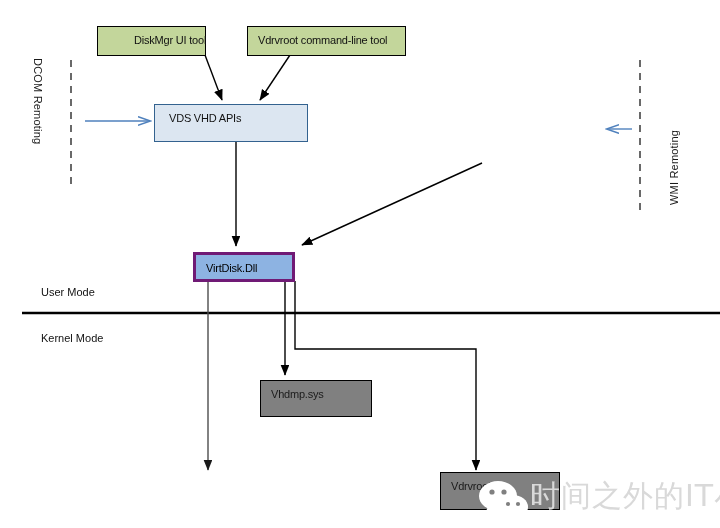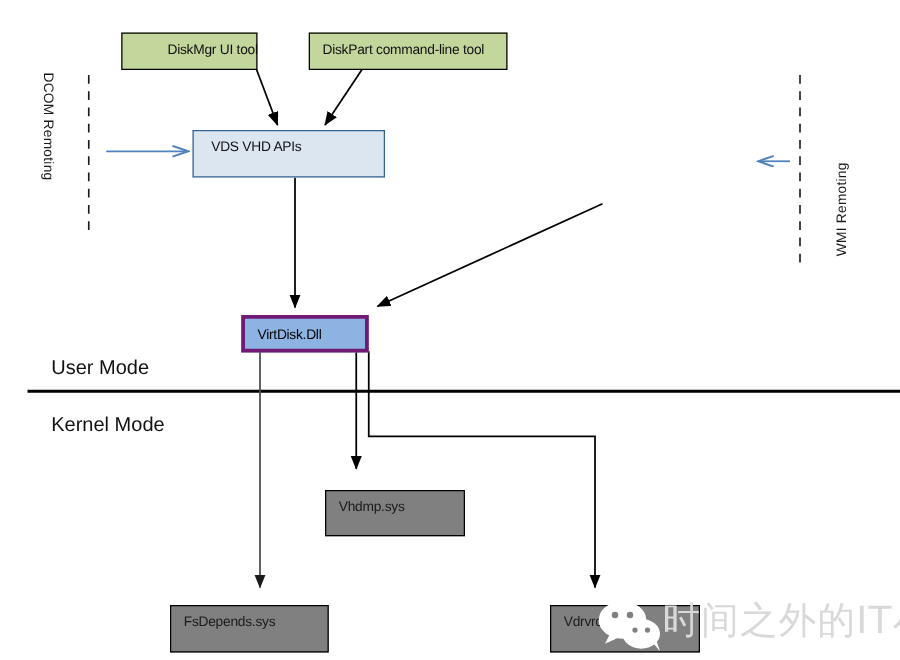--- a/index.html
+++ b/index.html
@@ -18,33 +18,33 @@
     color:#111111;
     display:block;
     padding:7px 0 0 10px;
     letter-spacing:-0.2px;
     white-space:nowrap;
   }
   .node.green{background:#c3d69b;border:1px solid #000000;}
   .node.lightblue{background:#dce6f1;border:1px solid #33628f;padding-left:14px;}
   .node.midblue{background:#8db3e2;border:3px solid #701a75;color:#000;}
   .node.peach{background:#fbd5b5;border:2px dashed #000000;}
-  .node.gray{background:#808080;border:1px solid #000000;color:#1a1a1a;margin-top:12px;}
+  .node.gray{background:#808080;border:1px solid #000000;color:#1a1a1a;}
   .vlabel{
     position:absolute;
     font-size:11px;
     color:#1a1a1a;
     white-space:nowrap;
     letter-spacing:0.2px;
   }
   .vlabel.down{transform-origin:0 0;transform:rotate(90deg);}
   .vlabel.up{transform-origin:0 0;transform:rotate(-90deg);}
   .hlabel{
     position:absolute;
-    font-size:16px;
+    font-size:11px;
     color:#111111;
     white-space:nowrap;
   }
   .watermark{
     position:absolute;
     left:470px;top:470px;
     width:250px;height:58px;
     pointer-events:none;
   }
   .wm-text{
@@ -98,30 +98,29 @@
   </svg>
 
   <div class="vlabel down" style="left:44px;top:58px;">DCOM Remoting</div>
   <div class="vlabel up" style="left:668px;top:205px;">WMI Remoting</div>
 
   <div class="hlabel" style="left:41px;top:286px;">User Mode</div>
   <div class="hlabel" style="left:41px;top:332px;text-align:right;">Kernel Mode</div>
 
   <div class="node green" style="left:97px;top:26px;width:109px;height:30px;padding-left:36px;">DiskMgr UI tool</div>
 
-  <div class="node green" style="left:247px;top:26px;width:159px;height:30px;">DiskPart command-line tool</div>
+  <div class="node green" style="left:247px;top:26px;width:159px;height:30px;">Vdrvroot command-line tool</div>
 
   <div class="node lightblue" style="left:154px;top:104px;width:154px;height:38px;">VDS VHD APIs</div>
 
 
   <div class="node midblue" style="left:193px;top:252px;width:102px;height:30px;">VirtDisk.Dll</div>
 
   <div class="node gray" style="left:260px;top:380px;width:112px;height:37px;">Vhdmp.sys</div>
 
-  <div class="node gray" style="left:136px;top:472px;width:127px;height:38px;">FsDepends.sys</div>
 
   <div class="node gray" style="left:440px;top:472px;width:120px;height:38px;">Vdrvroot.sys</div>
 
   <div class="watermark">
     <svg class="wm-logo" width="58" height="42" viewBox="0 0 58 42">
       <ellipse cx="22" cy="16" rx="19" ry="15" fill="#ffffff"></ellipse>
       <path d="M12,27 L8,35 L19,30 z" fill="#ffffff"></path>
       <circle cx="16" cy="12" r="2.6" fill="#808080"></circle>
       <circle cx="28" cy="12" r="2.6" fill="#808080"></circle>
       <ellipse cx="37" cy="27" rx="15" ry="12" fill="#ffffff"></ellipse>

